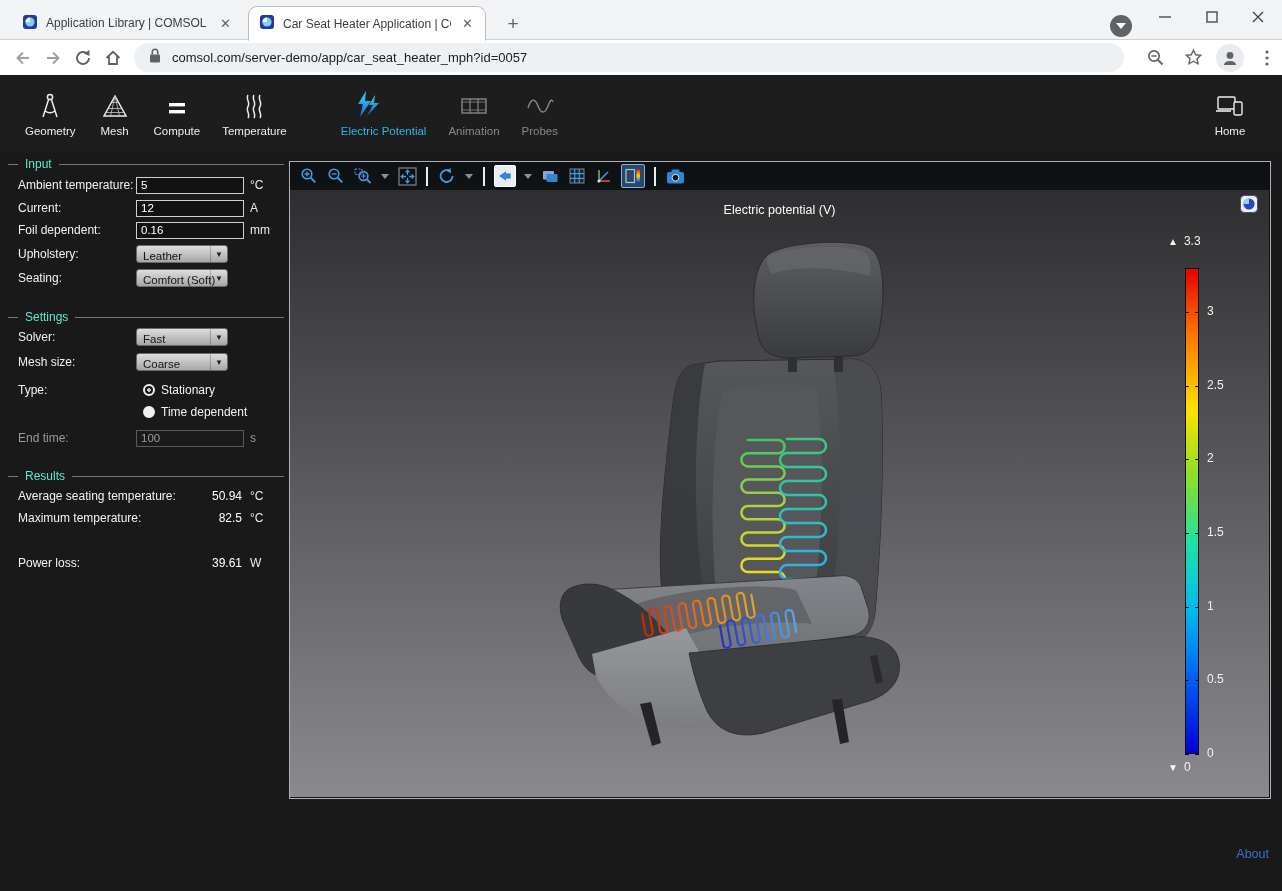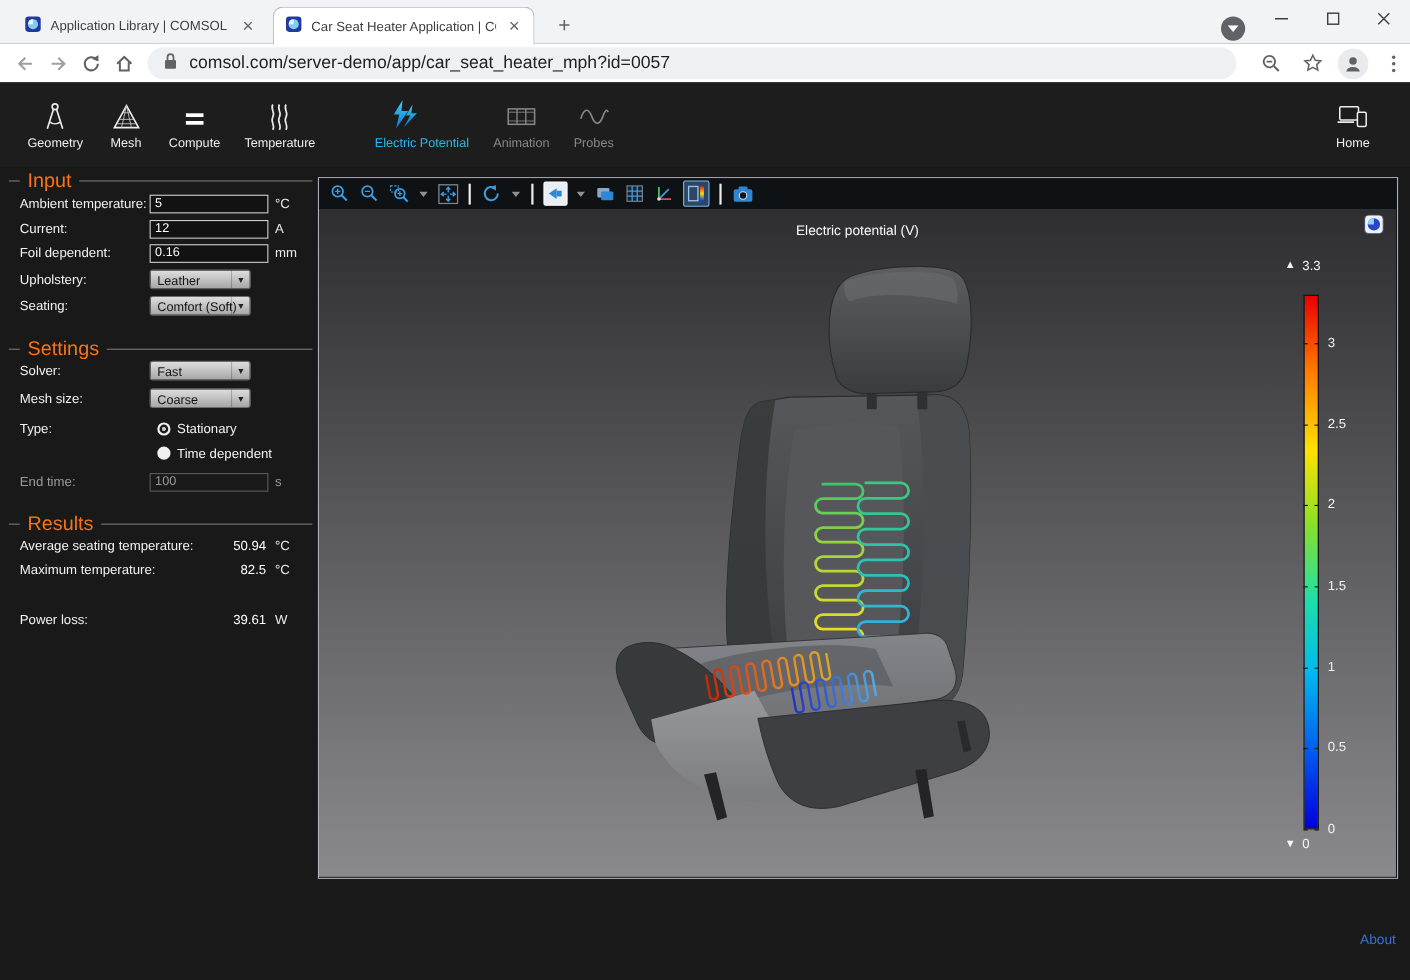--- a/index.html
+++ b/index.html
@@ -21,42 +21,42 @@
     display:flex; align-items:center; justify-content:center; color:#5f6368; font-size:19px; }
   .tabsearch-btn { position:absolute; left:1110px; top:15px; width:22px; height:22px; border-radius:50%;
     background:#5f6368; display:flex; align-items:center; justify-content:center; }
   .tabsearch-btn svg { display:block; }
   .wbtn { position:absolute; top:0; width:44px; height:34px; display:flex; align-items:center; justify-content:center; }
   .toolbar { position:relative; height:35px; background:#fff; display:flex; align-items:center; }
   .navbtn { width:30px; height:30px; display:flex; align-items:center; justify-content:center; border-radius:50%; }
   .navbtn:first-child { margin-left:8px; }
   .omnibox { margin-left:6px; width:990px; height:29px; background:#eef1f4; border-radius:15px;
     display:flex; align-items:center; padding:0 14px; gap:10px; }
-  .url { font-size:16px; color:#202124; }
+  .url { font-size:13px; color:#202124; }
   .tb-right { display:flex; align-items:center; gap:8px; margin-left:8px; }
   .avatar-btn { width:28px; height:28px; border-radius:50%; background:#e9ebee;
     display:flex; align-items:center; justify-content:center; }
 
   
   .app { position:absolute; left:0; top:75px; width:1282px; height:816px; background:#191919; color:#f0f0f0; }
 
   
   .ribbon { position:absolute; left:0; top:0; width:1282px; height:77px; background:#1d1d1e;
     display:flex; align-items:flex-start; padding:11px 24px 0 14px; }
   .ritem { display:flex; flex-direction:column; align-items:center; gap:5px; padding:2px 11px; min-width:56px; }
   .ritem .ricon { height:32px; display:flex; align-items:flex-end; justify-content:center; }
   .ritem .rlabel { font-size:11.5px; color:#ededed; white-space:nowrap; }
   .ritem.accent .rlabel { color:#2cb5e8;margin-left:32px; }
   .ritem.disabled .rlabel { color:#878787;text-align:center; }
   .ritem.home { margin-left:auto; }
 
   
   .sidebar { position:absolute; left:0; top:77px; width:288px; height:739px; font-size:12px; }
   .sec { position:absolute; left:8px; right:4px; height:16px; display:flex; align-items:center; gap:7px;
-    color:#f97316; font-size:18px; }
+    color:#5eead4; font-size:12px; }
   .sec::before { content:''; width:10px; height:1px; background:#787878; }
   .sec::after { content:''; flex:1; height:1px; background:#787878; }
   .srow { position:absolute; left:0; width:288px; height:20px; display:flex; align-items:center; }
   .slabel { position:absolute; left:18px; color:#f2f2f2; white-space:nowrap; }
   .sunit  { position:absolute; left:250px; color:#eaeaea; }
   .tfield { position:absolute; left:136px; width:108px; height:17px; background:#121212;
     border:1px solid #cfcfcf; color:#fff; font-size:11.5px; display:flex; align-items:center; padding-left:4px; }
   .tfield.disabled { border-color:#5a5a5a; color:#9a9a9a; background:#1a1a1a; }
   .gray { color:#9a9a9a !important; }
   .dd { position:absolute; left:136px; width:92px; height:18px; border-radius:3px;

